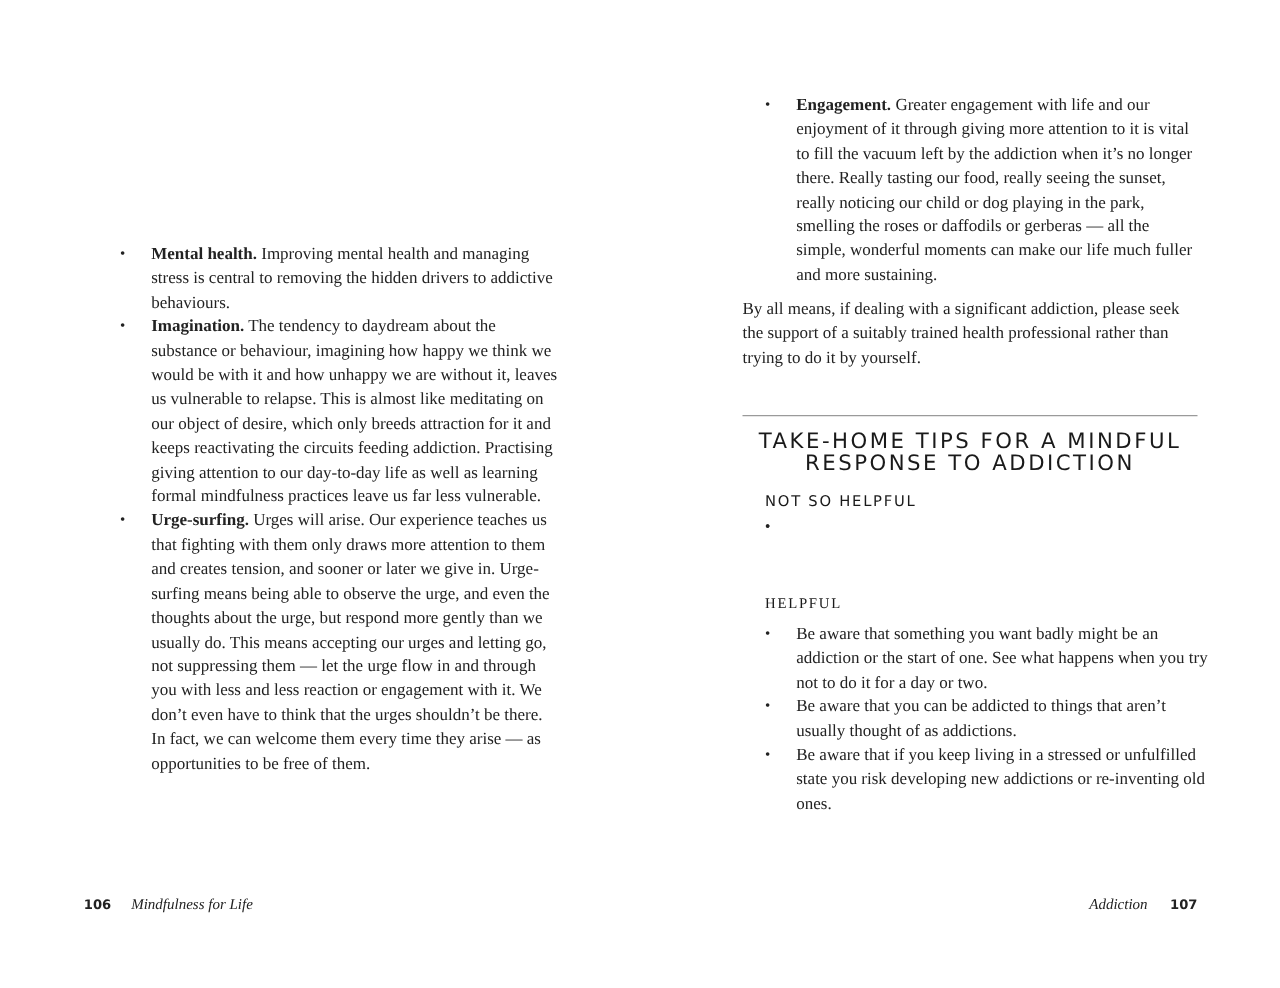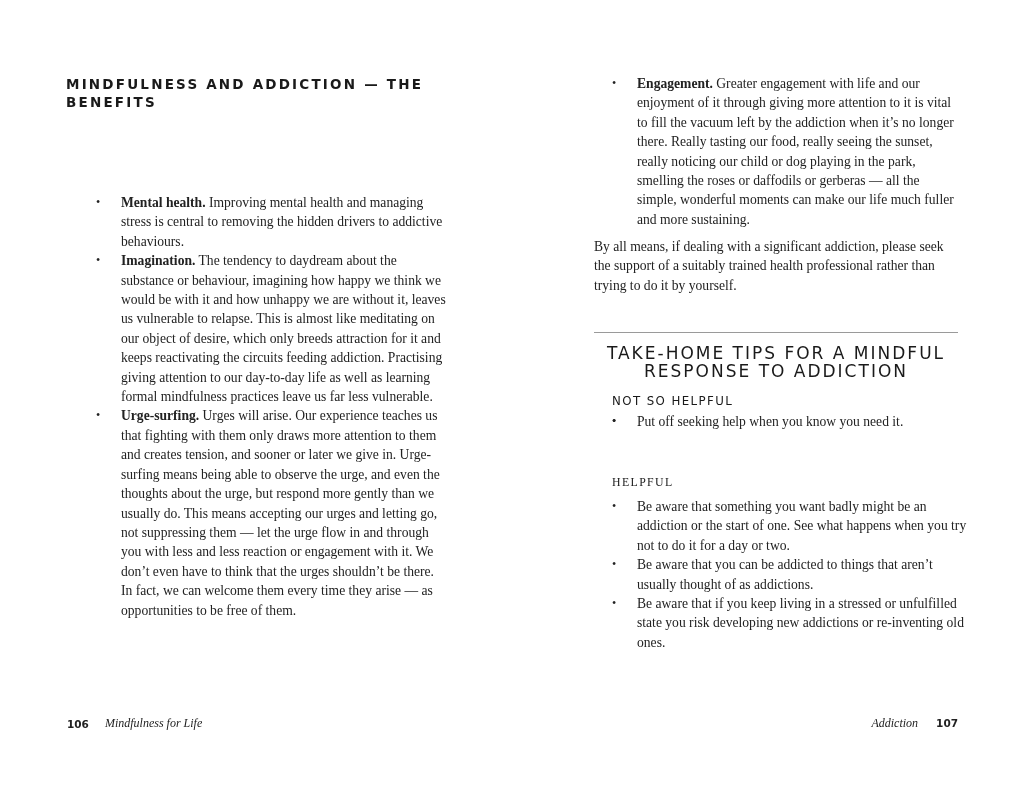--- a/index.html
+++ b/index.html
@@ -45,32 +45,31 @@
   }
   .sh1 { top: 394px; }
   .sh2 { top: 475px; font-family: Liberation Serif, serif; }
   .tips-list1 { position: absolute; left: 637px; top: 412px; width: 330px; }
   .tips-list2 { position: absolute; left: 637px; top: 497px; width: 330px; }
 
   .footer {
     position: absolute; top: 716px; font-size: 11px; color: #222;
     display: flex; align-items: baseline;
   }
-  .footer-left { left: 67px; align-items: center; }
+  .footer-left { left: 67px; }
   .footer-right { right: 66px; }
   .pagenum { font-family: "DejaVu Sans", "Liberation Sans", sans-serif; font-weight: bold; font-size: 10.5px; }
   .runhead { font-family: "Liberation Serif", "DejaVu Serif", serif; font-style: italic; font-size: 12px; }
   .footer-left .runhead { margin-left: 16px; }
   .footer-right .runhead { margin-right: 18px; }
 </style>
 </head>
 <body>
 
 <div class="page left">
-  <div class="h1">MINDFULNESS AND ADDICTION — THE BENEFITS</div>
 
 
   <ul class="bullets left-list body-text">
     <li>
       <span class="dot">•</span>
       <b class="lead">Mental health.</b><span> Improving mental health and managing stress is central to removing the hidden drivers to addictive behaviours.</span>
     </li>
     <li>
       <span class="dot">•</span>
       <b class="lead">Imagination.</b><span> The tendency to daydream about the substance or behaviour, imagining how happy we think we would be with it and how unhappy we are without it, leaves us vulnerable to relapse. This is almost like meditating on our object of desire, which only breeds attraction for it and keeps reactivating the circuits feeding addiction. Practising giving attention to our day-to-day life as well as learning formal mindfulness practices leave us far less vulnerable.</span>
@@ -100,21 +99,20 @@
 
 <div class="tips-title">TAKE-HOME TIPS FOR A MINDFUL RESPONSE TO ADDICTION</div>
 
 <div class="subhead sh1">NOT SO HELPFUL</div>
 <ul class="bullets tips-list1 body-text">
   <li>
     <span class="dot">•</span>
   </li>
   <li>
     <span class="dot">•</span>
-    <span>Put off seeking help when you know you need it.</span>
   </li>
 </ul>
 
 <div class="subhead sh2">HELPFUL</div>
 <ul class="bullets tips-list2 body-text">
   <li>
     <span class="dot">•</span>
     <span>Be aware that something you want badly might be an addiction or the start of one. See what happens when you try not to do it for a day or two.</span>
   </li>
   <li>

